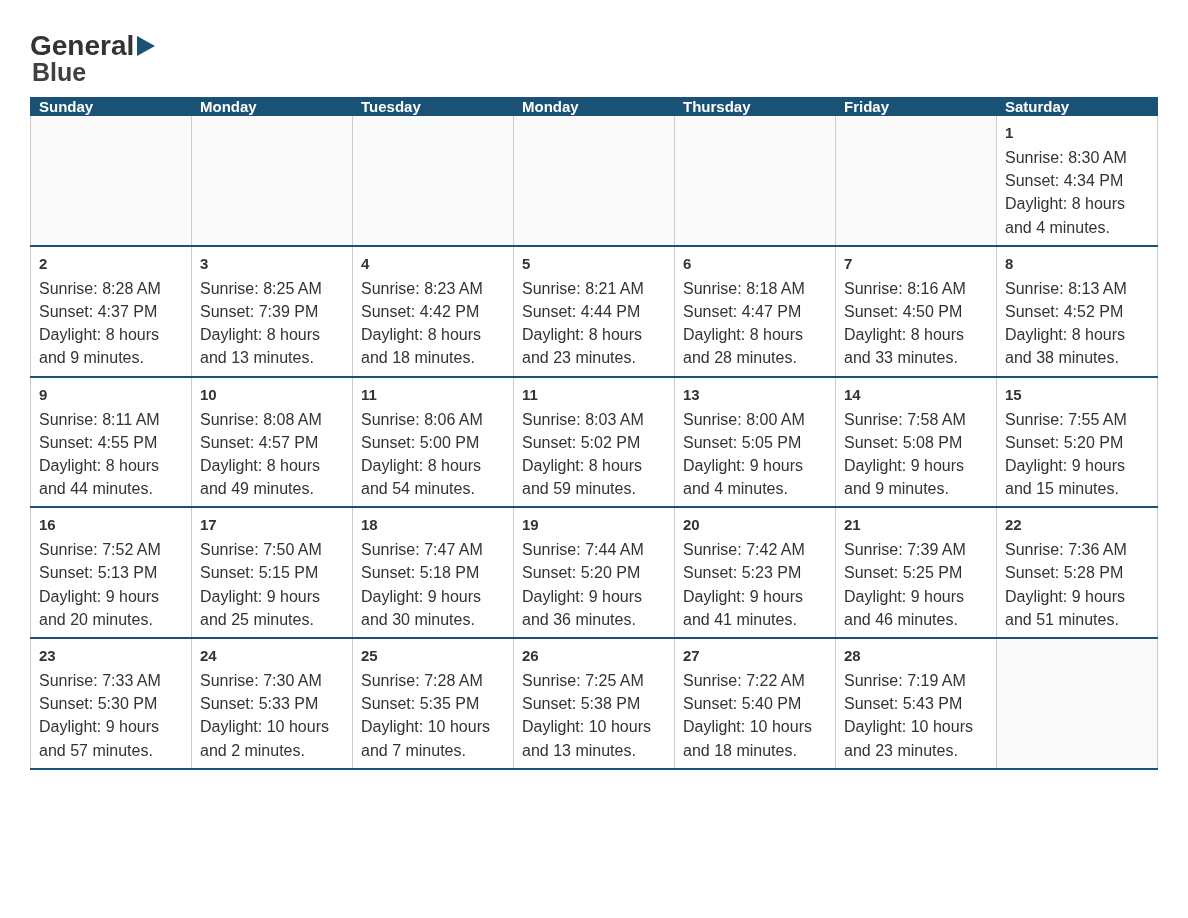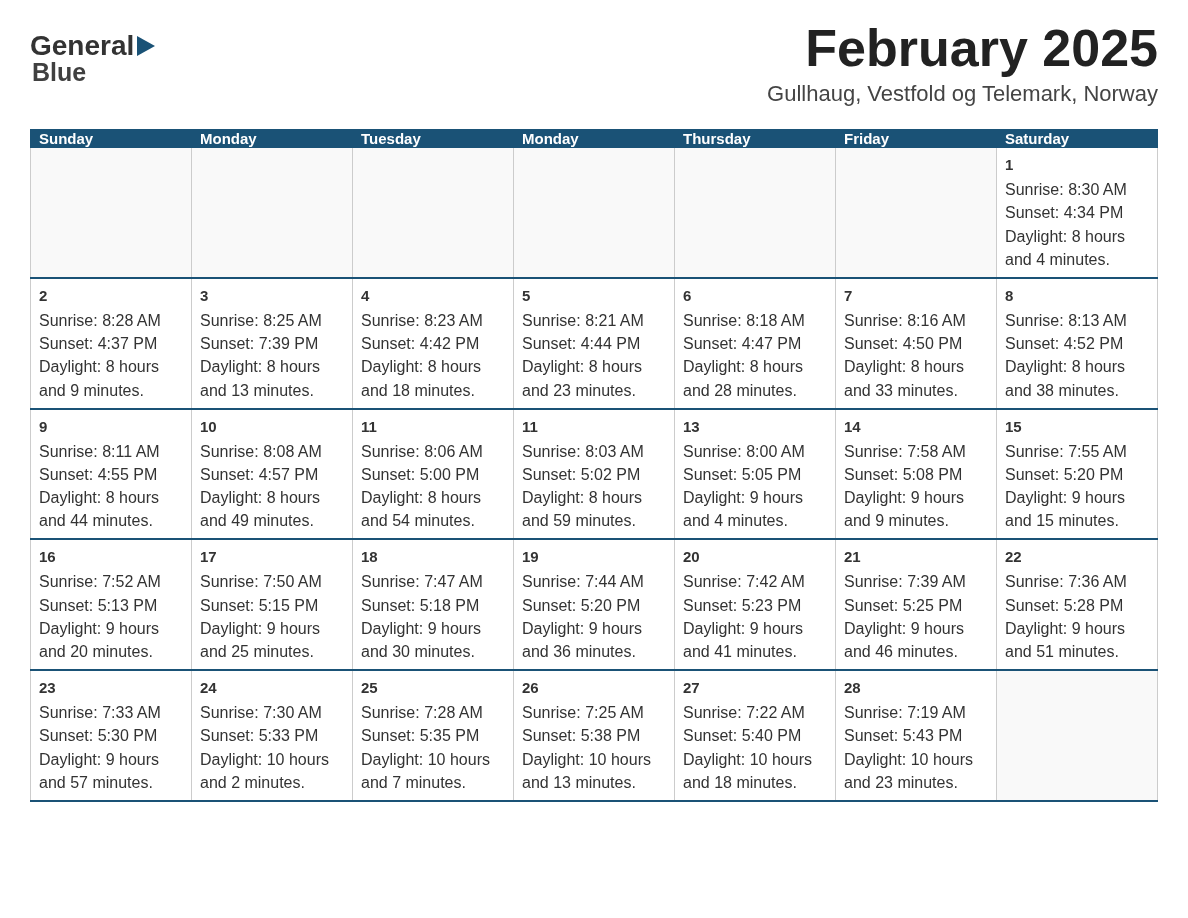--- a/index.html
+++ b/index.html
@@ -7,21 +7,21 @@
       font-family: Arial, sans-serif;
       background: #fff;
       width: 1188px;
       min-height: 918px;
       padding: 20px 30px;
     }
     .header-area {
       display: flex;
       justify-content: space-between;
       align-items: flex-start;
-      margin-bottom: 22px;
+      margin-bottom: 10px;
     }
     .logo {
       display: flex;
       flex-direction: column;
       align-items: flex-start;
       margin-top: 10px;
     }
     .logo-text {
       font-size: 28px;
       font-weight: bold;
@@ -106,24 +106,20 @@
 </head>
 <body>
 
 <div class="header-area">
   <div class="logo">
     <div class="logo-text">
       <span class="logo-general">General</span>
       <span class="logo-triangle"></span>
     </div>
     <div class="logo-blue-line">Blue</div>
-  </div>
-  <div class="title-area">
-    <div class="main-title">February 2025</div>
-    <div class="subtitle">Gullhaug, Vestfold og Telemark, Norway</div>
   </div>
 </div>
 
 <table class="calendar">
   <thead>
     <tr>
     <th>Sunday</th>
         <th>Monday</th>
         <th>Tuesday</th>
         <th>Monday</th>

